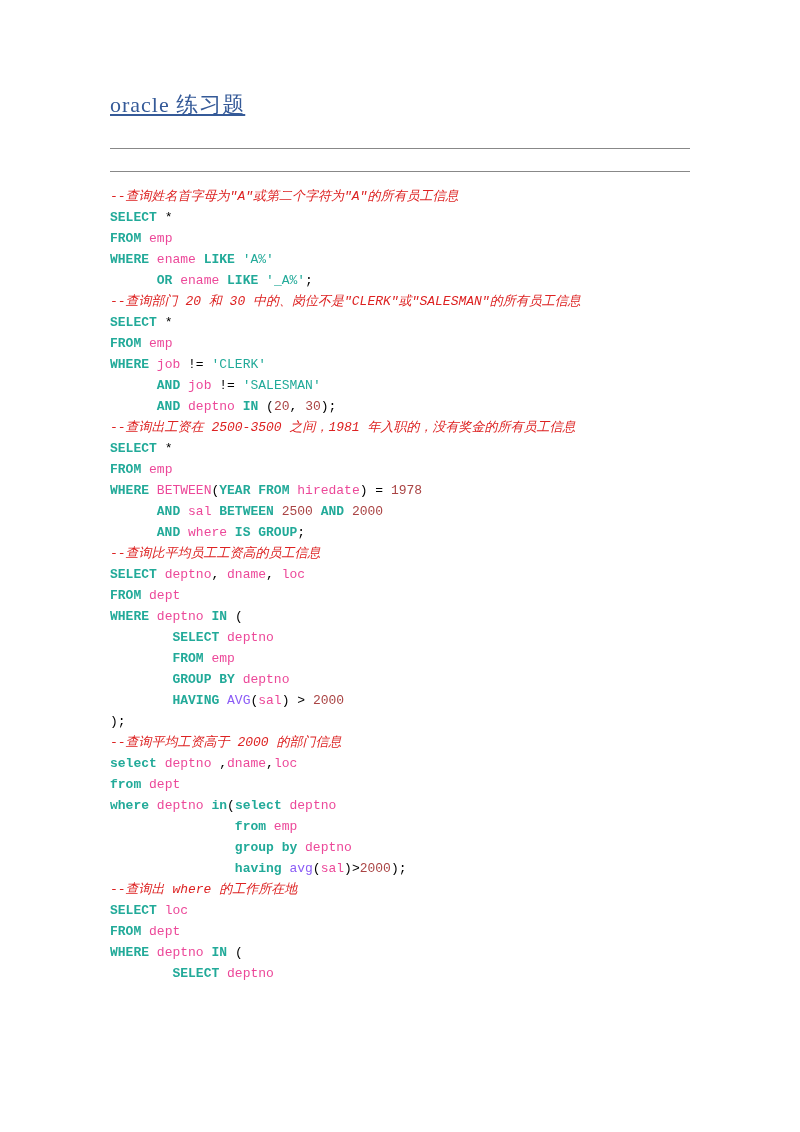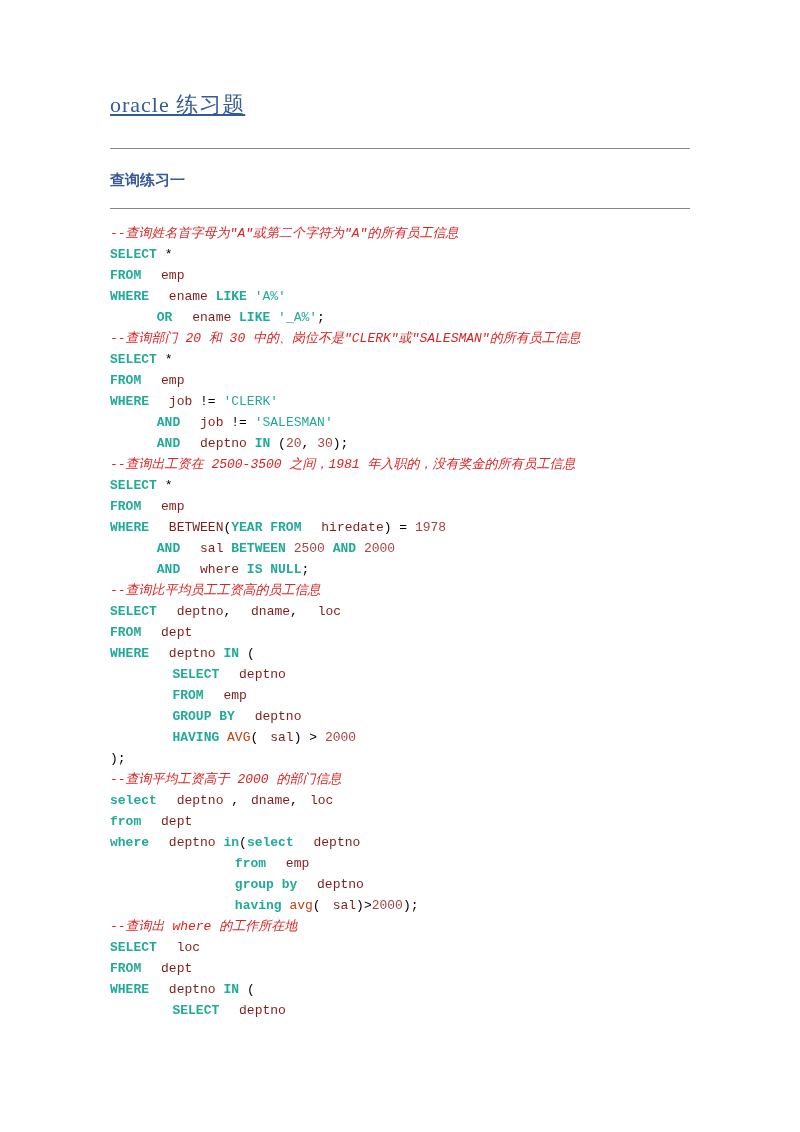--- a/index.html
+++ b/index.html
@@ -41,52 +41,51 @@
   .code {
     font-family: "Courier New", monospace;
     font-size: 13px;
     line-height: 21px;
     white-space: pre;
     color: #000;
   }
   .c-comment { color: #d22; font-style: italic; font-family: "SimSun", "Courier New", monospace; }
   .c-kw { color: #2a9; font-weight: bold; }
   .c-star { color: #000; }
-  .c-ident { color: #7f1d1d; margin-left: 12px; }
+  .c-ident { color: #ec4899; }
   .c-str { color: #2a9; }
   .c-paren { color: #000; }
   .c-num { color: #a44; font-family: Liberation Mono, monospace; }
   .c-punc { color: #000; }
-  .c-func { color: #c2410c; }
+  .c-func { color: #8b5cf6; }
 </style>
 </head>
 <body>
 
 <div class="page">
   <div class="title">oracle 练习题</div>
   <hr class="sep1">
-  <div class="subtitle">查询练习一</div>
   <hr class="sep2">
   <div class="code"><span class="c-comment">--查询姓名首字母为"A"或第二个字符为"A"的所有员工信息</span>
 <span class="c-kw">SELECT</span> <span class="c-star">*</span>
 <span class="c-kw">FROM</span> <span class="c-ident">emp</span>
 <span class="c-kw">WHERE</span> <span class="c-ident">ename</span> <span class="c-kw">LIKE</span> <span class="c-str">'A%'</span>
       <span class="c-kw">OR</span> <span class="c-ident">ename</span> <span class="c-kw">LIKE</span> <span class="c-str">'_A%'</span><span class="c-punc">;</span>
 <span class="c-comment">--查询部门 20 和 30 中的、岗位不是"CLERK"或"SALESMAN"的所有员工信息</span>
 <span class="c-kw">SELECT</span> <span class="c-star">*</span>
 <span class="c-kw">FROM</span> <span class="c-ident">emp</span>
 <span class="c-kw">WHERE</span> <span class="c-ident">job</span> <span class="c-punc">!=</span> <span class="c-str">'CLERK'</span>
       <span class="c-kw">AND</span> <span class="c-ident">job</span> <span class="c-punc">!=</span> <span class="c-str">'SALESMAN'</span>
       <span class="c-kw">AND</span> <span class="c-ident">deptno</span> <span class="c-kw">IN</span> <span class="c-paren">(</span><span class="c-num">20</span><span class="c-punc">,</span> <span class="c-num">30</span><span class="c-paren">)</span><span class="c-punc">;</span>
 <span class="c-comment">--查询出工资在 2500-3500 之间，1981 年入职的，没有奖金的所有员工信息</span>
 <span class="c-kw">SELECT</span> <span class="c-star">*</span>
 <span class="c-kw">FROM</span> <span class="c-ident">emp</span>
 <span class="c-kw">WHERE</span> <span class="c-ident">BETWEEN</span><span class="c-paren">(</span><span class="c-kw">YEAR FROM</span> <span class="c-ident">hiredate</span><span class="c-paren">)</span> <span class="c-punc">=</span> <span class="c-num">1978</span>
       <span class="c-kw">AND</span> <span class="c-ident">sal</span> <span class="c-kw">BETWEEN</span> <span class="c-num">2500</span> <span class="c-kw">AND</span> <span class="c-num">2000</span>
-      <span class="c-kw">AND</span> <span class="c-ident">where</span> <span class="c-kw">IS NULL</span><span class="c-punc">;</span>
+      <span class="c-kw">AND</span> <span class="c-ident">where</span> <span class="c-kw">IS GROUP</span><span class="c-punc">;</span>
 <span class="c-comment">--查询比平均员工工资高的员工信息</span>
 <span class="c-kw">SELECT</span> <span class="c-ident">deptno</span><span class="c-punc">,</span> <span class="c-ident">dname</span><span class="c-punc">,</span> <span class="c-ident">loc</span>
 <span class="c-kw">FROM</span> <span class="c-ident">dept</span>
 <span class="c-kw">WHERE</span> <span class="c-ident">deptno</span> <span class="c-kw">IN</span> <span class="c-paren">(</span>
         <span class="c-kw">SELECT</span> <span class="c-ident">deptno</span>
         <span class="c-kw">FROM</span> <span class="c-ident">emp</span>
         <span class="c-kw">GROUP BY</span> <span class="c-ident">deptno</span>
         <span class="c-kw">HAVING</span> <span class="c-func">AVG</span><span class="c-paren">(</span><span class="c-ident">sal</span><span class="c-paren">)</span> <span class="c-punc">&gt;</span> <span class="c-num">2000</span>
 <span class="c-paren">)</span><span class="c-punc">;</span>
 <span class="c-comment">--查询平均工资高于 2000 的部门信息</span>

